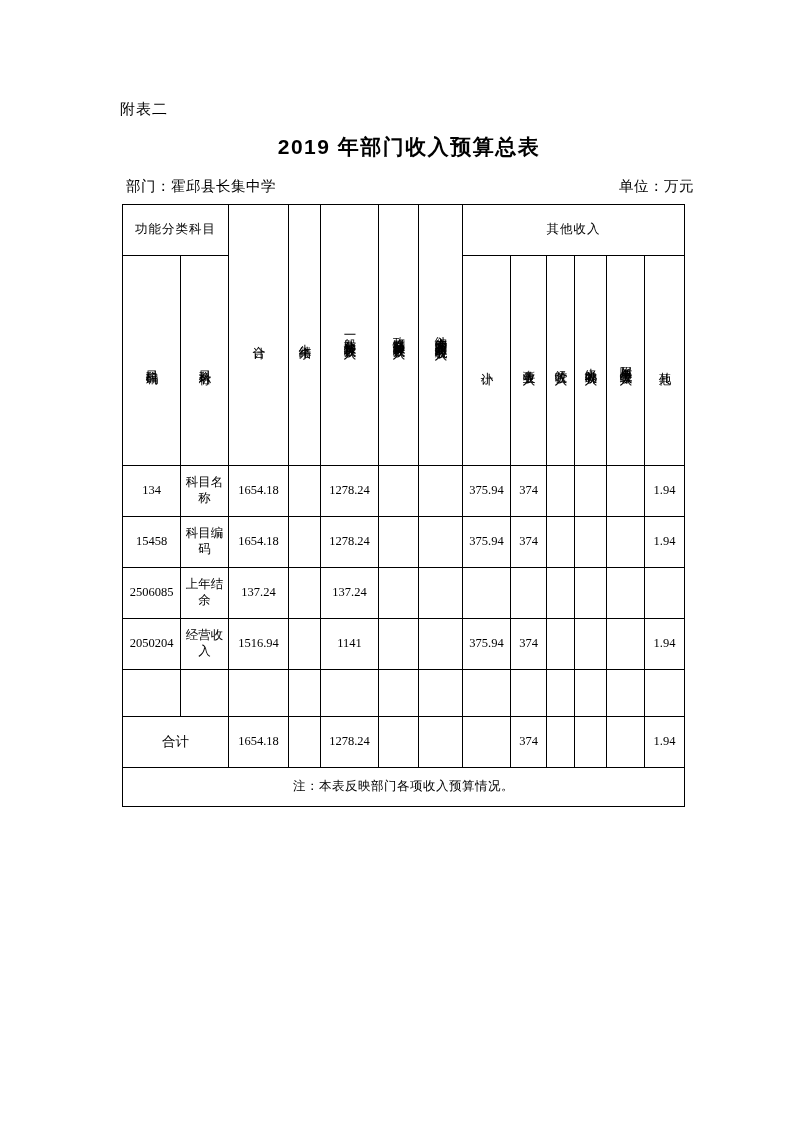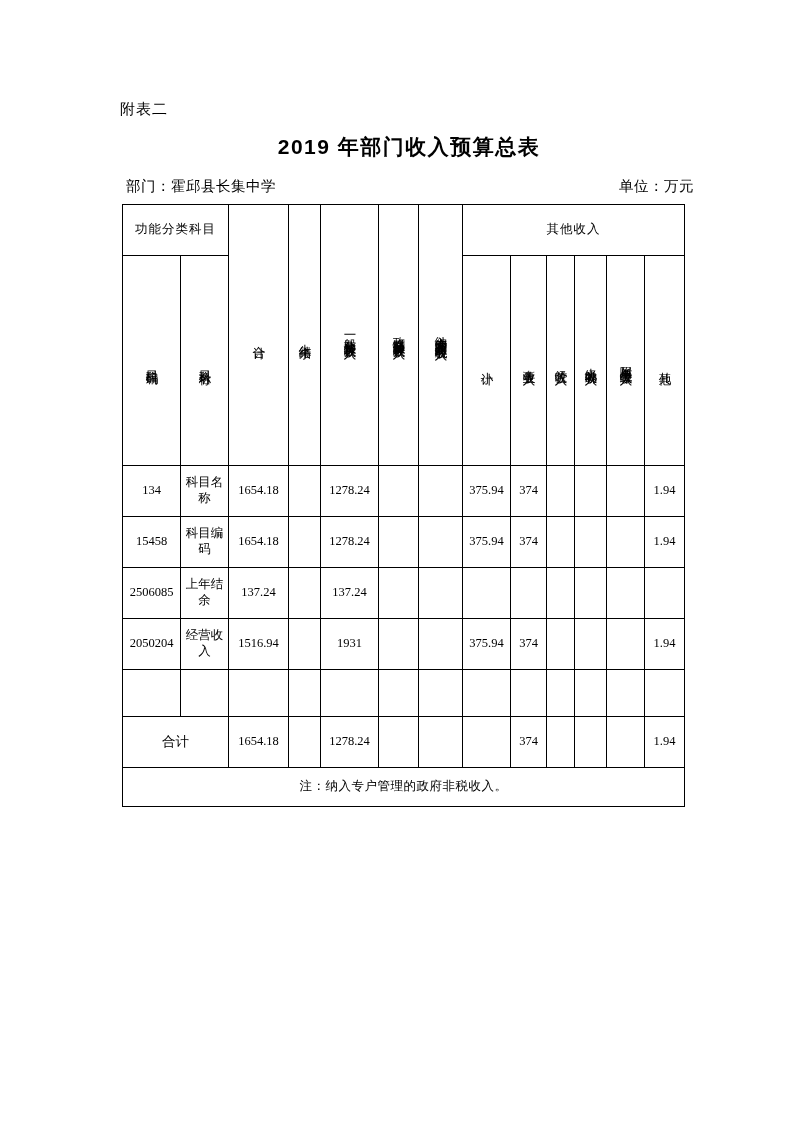--- a/index.html
+++ b/index.html
@@ -231,21 +231,21 @@
         <td class="num-cell"></td>
         <td class="num-cell"></td>
         <td class="num-cell"></td>
         <td class="num-cell"></td>
       </tr>
       <tr class="data-row">
         <td class="code-cell">2050204</td>
         <td class="name-cell">经营收入</td>
         <td class="num-cell">1516.94</td>
         <td class="num-cell"></td>
-        <td class="num-cell">1931</td>
+        <td class="num-cell">1141</td>
         <td class="num-cell"></td>
         <td class="num-cell"></td>
         <td class="num-cell">375.94</td>
         <td class="num-cell">374</td>
         <td class="num-cell"></td>
         <td class="num-cell"></td>
         <td class="num-cell"></td>
         <td class="num-cell">1.94</td>
       </tr>
       <tr class="empty-row">
@@ -271,18 +271,18 @@
         <td class="num-cell"></td>
         <td class="num-cell"></td>
         <td class="num-cell"></td>
         <td class="num-cell">374</td>
         <td class="num-cell"></td>
         <td class="num-cell"></td>
         <td class="num-cell"></td>
         <td class="num-cell">1.94</td>
       </tr>
       <tr class="note-row">
-        <td colspan="13">注：纳入专户管理的政府非税收入。</td>
+        <td colspan="13">注：本表反映部门各项收入预算情况。</td>
       </tr>
     </tbody>
   </table>
 
 </div>
 
 </body></html>

